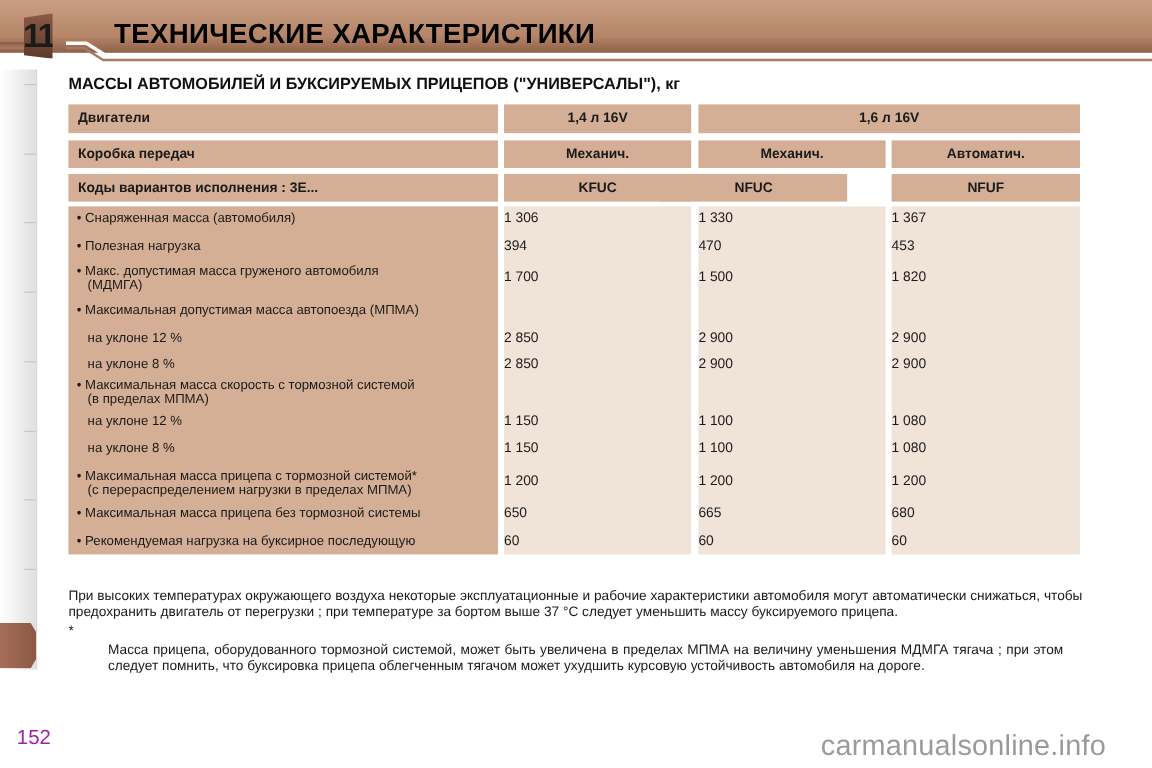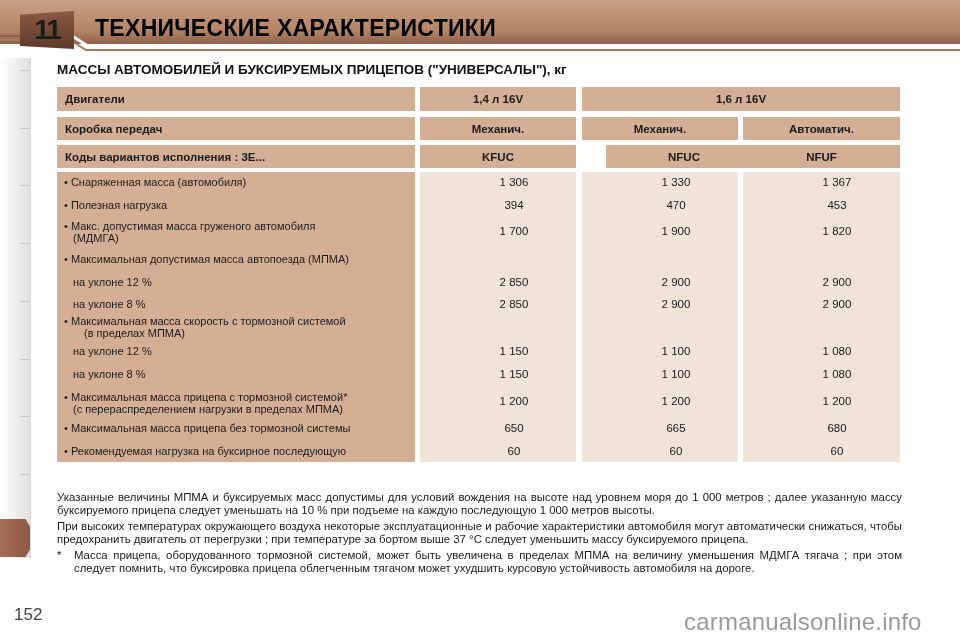--- a/index.html
+++ b/index.html
@@ -9,21 +9,21 @@
   }
   
   .header-band {
     position:absolute; left:0; top:0; width:960px; height:44px;
     background:linear-gradient(#c9a084, #b48467 70%, #8e6048);
   }
   .header-cut {
     position:absolute; left:0; top:0; width:960px; height:54px;
   }
   .chapter-badge {
-    position:absolute; left:20px; top:11px; width:54px; height:38px;
+    position:absolute; left:20px; top:11px; width:24px; height:38px;
     background:linear-gradient(#8a5a44,#5e3a2b);
     clip-path:polygon(0 10%, 100% 0, 100% 100%, 0 92%);
     display:flex; align-items:center; justify-content:center;
   }
   .chapter-num {
     font-weight:bold; font-size:28px; color:#1a1a1a; letter-spacing:-2px;
     font-family:"Liberation Sans", sans-serif;
   }
   .header-title {
     position:absolute; left:95px; top:15px; font-size:23px; font-weight:bold;
@@ -34,34 +34,34 @@
     position:absolute; left:0; top:58px; width:30px; height:500px;
     background:linear-gradient(90deg,#ffffff,#ececec 60%,#e0e0e0);
     border-right:1px solid #d8d8d8;
   }
   .side-tab-line { position:absolute; left:20px; width:10px; height:1px; background:#c8c8c8; }
   .side-tab-active {
     position:absolute; left:0; top:519px; width:30px; height:38px;
     background:linear-gradient(90deg,#a56e58,#8c5844);
     clip-path:polygon(0 0, 85% 0, 100% 20%, 100% 80%, 85% 100%, 0 100%);
   }
-  .page-number { position:absolute; left:14px; top:605px; font-size:17px; color:#404040; }
+  .page-number { position:absolute; left:14px; top:605px; font-size:17px; color:#a21caf; }
   
   .section-title {
     position:absolute; left:57px; top:62px; font-size:13.5px; font-weight:bold; color:#111;
   }
   
   .cell { position:absolute; box-sizing:border-box; font-size:11.5px; display:flex; align-items:center; }
   .hdr { background:#d4af95; font-weight:bold; }
   .lbl-body { background:#d4af95; }
   .val-body { background:#f0e3d8; }
   .c { justify-content:center; }
   .hdr-label { padding-left:8px; }
   .row-text { position:absolute; font-size:11px; line-height:12px; color:#1a1a1a; white-space:nowrap; }
-  .val-text { position:absolute; font-size:11.5px; color:#1a1a1a; text-align:center; width:188px; }
+  .val-text { position:absolute; font-size:11.5px; color:#1a1a1a; text-align:left; width:188px; }
   
   .notes { position:absolute; left:57px; top:491px; width:845px; font-size:11.4px; line-height:12.5px; color:#1a1a1a; }
   .notes p { margin:0 0 4px 0; text-align:justify; text-align-last:left; }
   .footnote { display:flex; }
   .footnote .mark { width:17px; flex:none; }
   .watermark {
     position:absolute; left:684px; top:608px; font-size:24px; color:#9a9a9a; letter-spacing:0.2px;
   }
 </style>
 </head>
@@ -100,58 +100,58 @@
   <div class="cell hdr c" style="left:420px;top:87px;width:156px;height:24px">1,4 л 16V</div>
   <div class="cell hdr c" style="left:582px;top:87px;width:318px;height:24px">1,6 л 16V</div>
 
   <div class="cell hdr hdr-label" style="left:57px;top:117px;width:358px;height:23px">Коробка передач</div>
   <div class="cell hdr c" style="left:420px;top:117px;width:156px;height:23px">Механич.</div>
   <div class="cell hdr c" style="left:582px;top:117px;width:156px;height:23px">Механич.</div>
   <div class="cell hdr c" style="left:743px;top:117px;width:157px;height:23px">Автоматич.</div>
 
   <div class="cell hdr hdr-label" style="left:57px;top:145px;width:358px;height:23px">Коды вариантов исполнения : 3E...</div>
   <div class="cell hdr c" style="left:420px;top:145px;width:156px;height:23px">KFUC</div>
-  <div class="cell hdr c" style="left:606px;top:145px;width:156px;height:23px">NFUC</div>
+  <div class="cell hdr c" style="left:550px;top:145px;width:156px;height:23px">NFUC</div>
   <div class="cell hdr c" style="left:743px;top:145px;width:157px;height:23px">NFUF</div>
 
   <div class="cell lbl-body" style="left:57px;top:172px;width:358px;height:290px"></div>
   <div class="cell val-body" style="left:420px;top:172px;width:156px;height:290px"></div>
   <div class="cell val-body" style="left:582px;top:172px;width:156px;height:290px"></div>
   <div class="cell val-body" style="left:743px;top:172px;width:157px;height:290px"></div>
 
   <div class="row-text" style="left:64px;top:176px">• Снаряженная масса (автомобиля)</div>
   <div class="row-text" style="left:64px;top:199px">• Полезная нагрузка</div>
   <div class="row-text" style="left:64px;top:220px">• Макс. допустимая масса груженого автомобиля</div>
   <div class="row-text" style="left:73px;top:232px">(МДМГА)</div>
   <div class="row-text" style="left:64px;top:253px">• Максимальная допустимая масса автопоезда (МПМА)</div>
   <div class="row-text" style="left:73px;top:276px">на уклоне 12 %</div>
   <div class="row-text" style="left:73px;top:298px">на уклоне 8 %</div>
   <div class="row-text" style="left:64px;top:315px">• Максимальная масса скорость с тормозной системой</div>
-  <div class="row-text" style="left:84px;top:327px">(в пределах МПМА)</div>
+  <div class="row-text" style="left:73px;top:327px">(в пределах МПМА)</div>
   <div class="row-text" style="left:73px;top:345px">на уклоне 12 %</div>
   <div class="row-text" style="left:73px;top:368px">на уклоне 8 %</div>
   <div class="row-text" style="left:64px;top:391px">• Максимальная масса прицепа с тормозной системой*</div>
   <div class="row-text" style="left:73px;top:403px">(с перераспределением нагрузки в пределах МПМА)</div>
   <div class="row-text" style="left:64px;top:422px">• Максимальная масса прицепа без тормозной системы</div>
   <div class="row-text" style="left:64px;top:445px">• Рекомендуемая нагрузка на буксирное последующую</div>
 
   <div class="val-text" style="left:420px;top:176px">1 306</div>
   <div class="val-text" style="left:420px;top:199px">394</div>
   <div class="val-text" style="left:420px;top:225px">1 700</div>
   <div class="val-text" style="left:420px;top:276px">2 850</div>
   <div class="val-text" style="left:420px;top:298px">2 850</div>
   <div class="val-text" style="left:420px;top:345px">1 150</div>
   <div class="val-text" style="left:420px;top:368px">1 150</div>
   <div class="val-text" style="left:420px;top:395px">1 200</div>
   <div class="val-text" style="left:420px;top:422px">650</div>
   <div class="val-text" style="left:420px;top:445px">60</div>
 
   <div class="val-text" style="left:582px;top:176px">1 330</div>
   <div class="val-text" style="left:582px;top:199px">470</div>
-  <div class="val-text" style="left:582px;top:225px">1 900</div>
+  <div class="val-text" style="left:582px;top:225px">1 500</div>
   <div class="val-text" style="left:582px;top:276px">2 900</div>
   <div class="val-text" style="left:582px;top:298px">2 900</div>
   <div class="val-text" style="left:582px;top:345px">1 100</div>
   <div class="val-text" style="left:582px;top:368px">1 100</div>
   <div class="val-text" style="left:582px;top:395px">1 200</div>
   <div class="val-text" style="left:582px;top:422px">665</div>
   <div class="val-text" style="left:582px;top:445px">60</div>
 
   <div class="val-text" style="left:743px;top:176px">1 367</div>
   <div class="val-text" style="left:743px;top:199px">453</div>
@@ -159,22 +159,21 @@
   <div class="val-text" style="left:743px;top:276px">2 900</div>
   <div class="val-text" style="left:743px;top:298px">2 900</div>
   <div class="val-text" style="left:743px;top:345px">1 080</div>
   <div class="val-text" style="left:743px;top:368px">1 080</div>
   <div class="val-text" style="left:743px;top:395px">1 200</div>
   <div class="val-text" style="left:743px;top:422px">680</div>
   <div class="val-text" style="left:743px;top:445px">60</div>
 </div>
 
 <div class="notes">
-  <p>Указанные величины МПМА и буксируемых масс допустимы для условий вождения на высоте над уровнем моря до 1 000 метров ; далее указанную массу буксируемого прицепа следует уменьшать на 10 % при подъеме на каждую последующую 1 000 метров высоты.</p>
   <p>При высоких температурах окружающего воздуха некоторые эксплуатационные и рабочие характеристики автомобиля могут автоматически снижаться, чтобы предохранить двигатель от перегрузки ; при температуре за бортом выше 37 °С следует уменьшить массу буксируемого прицепа.</p>
   <div class="footnote">
     <span class="mark">*</span>
-    <p style="margin:0">Масса прицепа, оборудованного тормозной системой, может быть увеличена в пределах МПМА на величину уменьшения МДМГА тягача ; при этом следует помнить, что буксировка прицепа облегченным тягачом может ухудшить курсовую устойчивость автомобиля на дороге.</p>
+    <p style="margin:16px">Масса прицепа, оборудованного тормозной системой, может быть увеличена в пределах МПМА на величину уменьшения МДМГА тягача ; при этом следует помнить, что буксировка прицепа облегченным тягачом может ухудшить курсовую устойчивость автомобиля на дороге.</p>
   </div>
 </div>
 
 <div class="page-number">152</div>
 <div class="watermark">carmanualsonline.info</div>
 
 </body></html>

